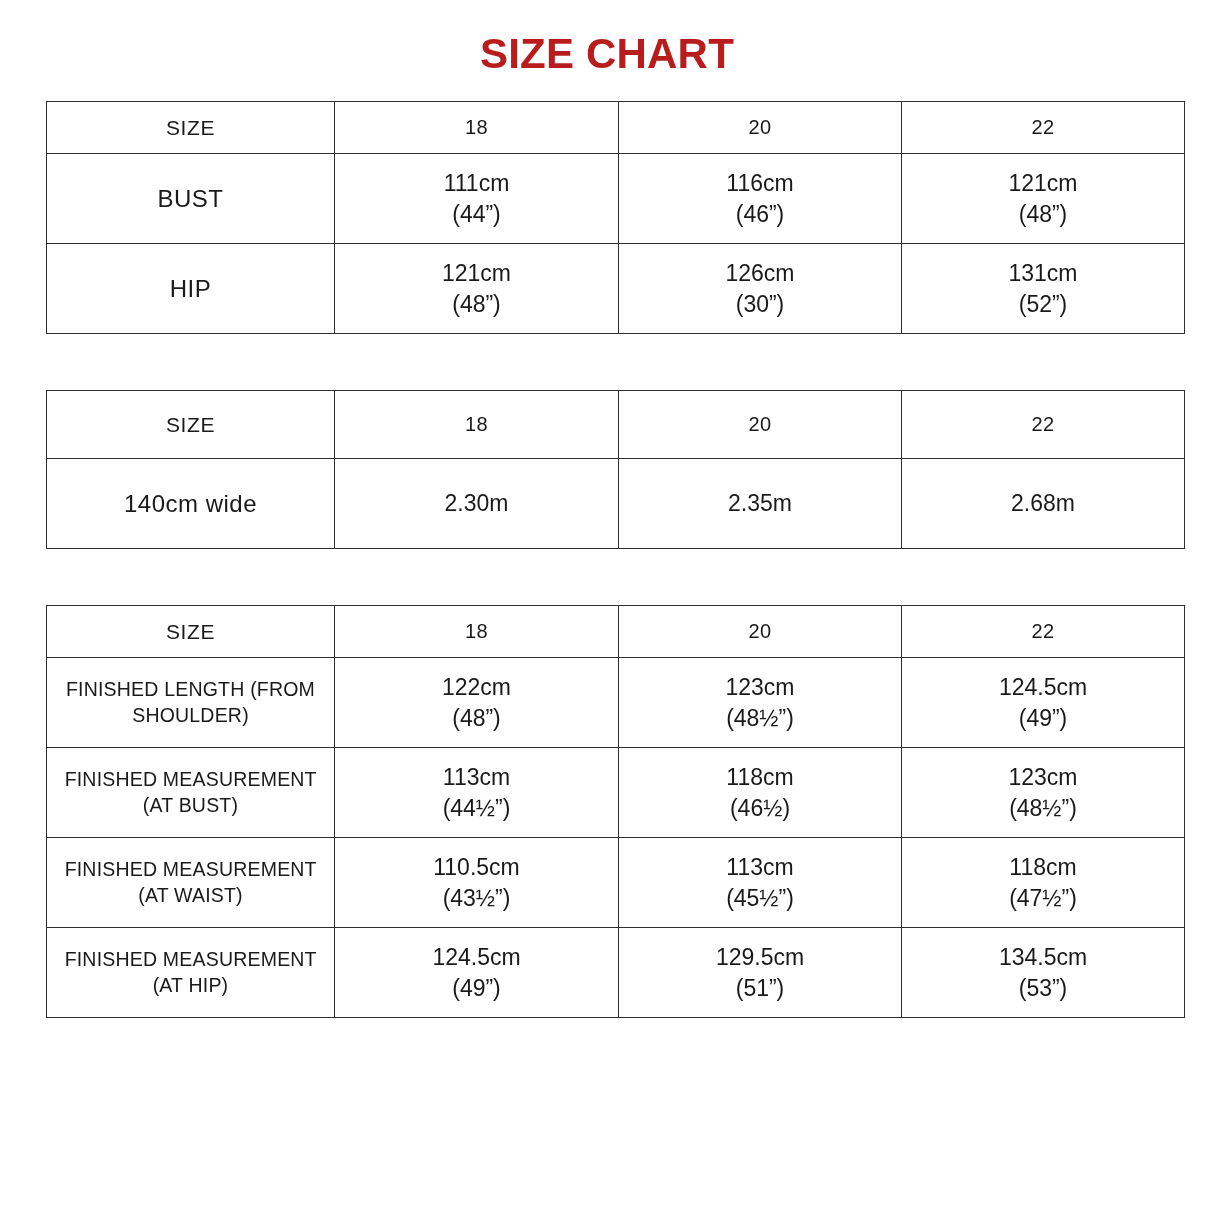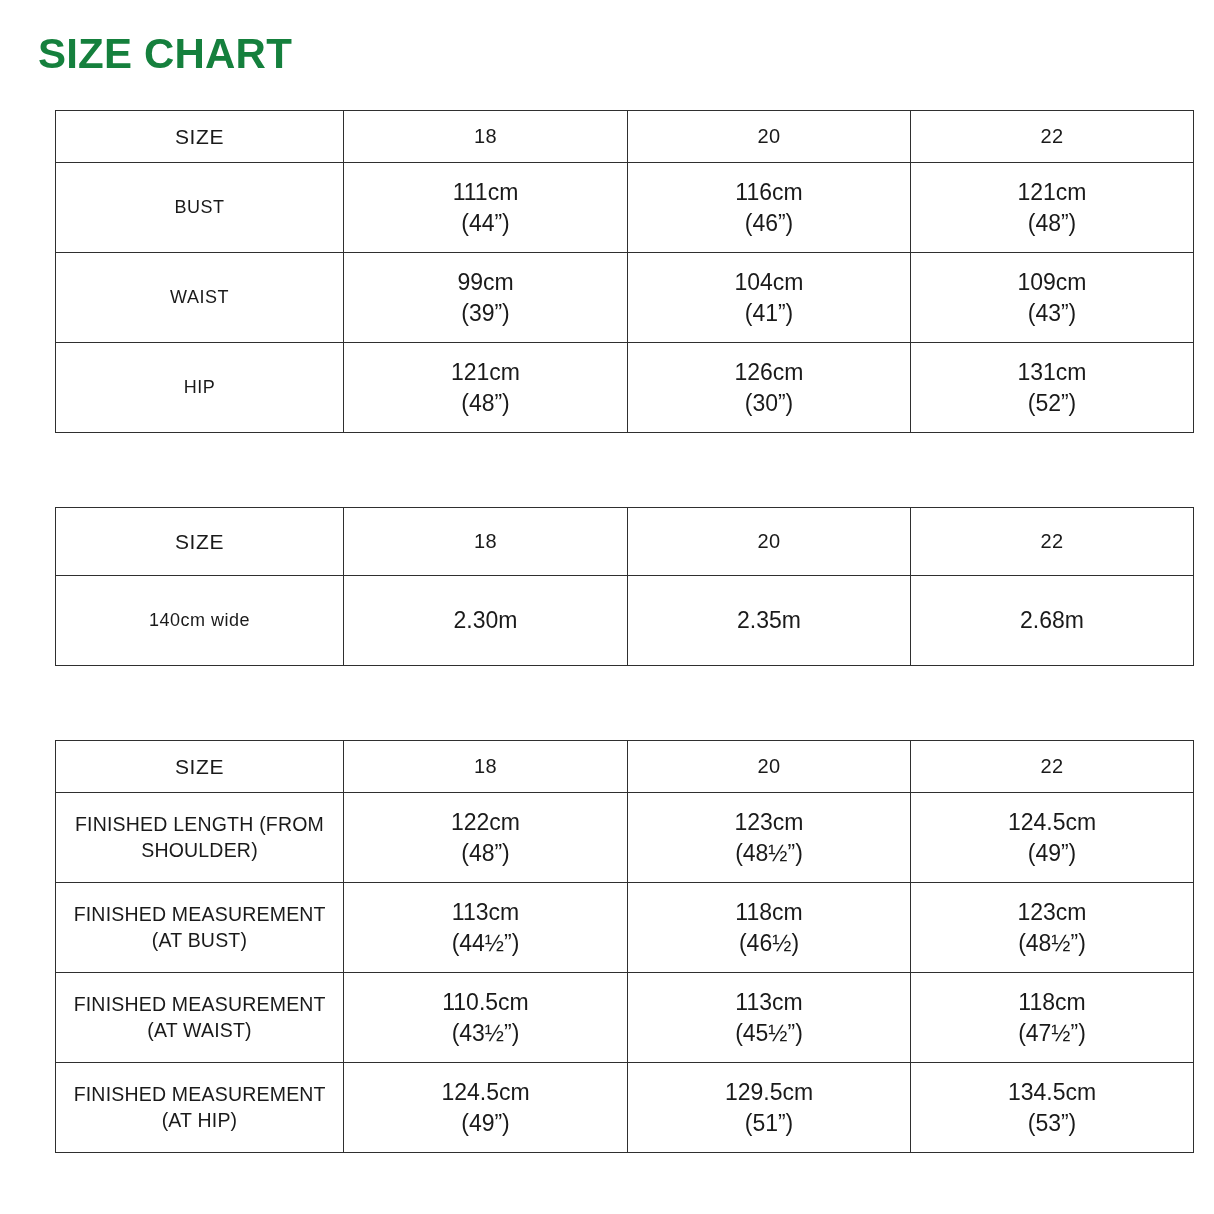--- a/index.html
+++ b/index.html
@@ -23,32 +23,33 @@
     box-sizing: border-box;
     padding: 0 38px;
   }
 
   
   .section-title {
     font-size: 42px;
     font-weight: bold;
     letter-spacing: 0.2px;
     line-height: 1;
-    color: #15803d;
+    color: #b91c1c;
     margin: 0;
     padding: 0;
+    text-align: center;
   }
   .section-title.first { padding-top: 33px; }
 
   
   table.chart {
     border-collapse: collapse;
     width: 1138px;
     table-layout: fixed;
-    margin: 17px;
+    margin: 8px;
   }
   table.chart td,
   table.chart th {
     border: 1.5px solid #2f2f2f;
     text-align: center;
     vertical-align: middle;
     padding: 0 6px;
     font-weight: normal;
   }
 
@@ -65,21 +66,21 @@
     letter-spacing: 0.6px;
   }
   .hdr-size {
     font-size: 20px;
     font-weight: bold;
     letter-spacing: 0.5px;
   }
 
   
   .row-label {
-    font-size: 18px;
+    font-size: 24px;
     font-weight: bold;
     letter-spacing: 0.5px;
     line-height: 1.32;
   }
   .row-label.small {
     font-size: 19.5px;
     letter-spacing: 0.2px;
   }
 
   
@@ -139,35 +140,20 @@
         <td class="val">
           <span class="sub">116cm</span>
           <span class="sub">(46”)</span>
         </td>
         <td class="val">
           <span class="sub">121cm</span>
           <span class="sub">(48”)</span>
         </td>
       </tr>
       <tr class="h-body">
-        <td class="row-label">WAIST</td>
-        <td class="val">
-          <span class="sub">99cm</span>
-          <span class="sub">(39”)</span>
-        </td>
-        <td class="val">
-          <span class="sub">104cm</span>
-          <span class="sub">(41”)</span>
-        </td>
-        <td class="val">
-          <span class="sub">109cm</span>
-          <span class="sub">(43”)</span>
-        </td>
-      </tr>
-      <tr class="h-body">
         <td class="row-label">HIP</td>
         <td class="val">
           <span class="sub">121cm</span>
           <span class="sub">(48”)</span>
         </td>
         <td class="val">
           <span class="sub">126cm</span>
           <span class="sub">(30”)</span>
         </td>
         <td class="val">

